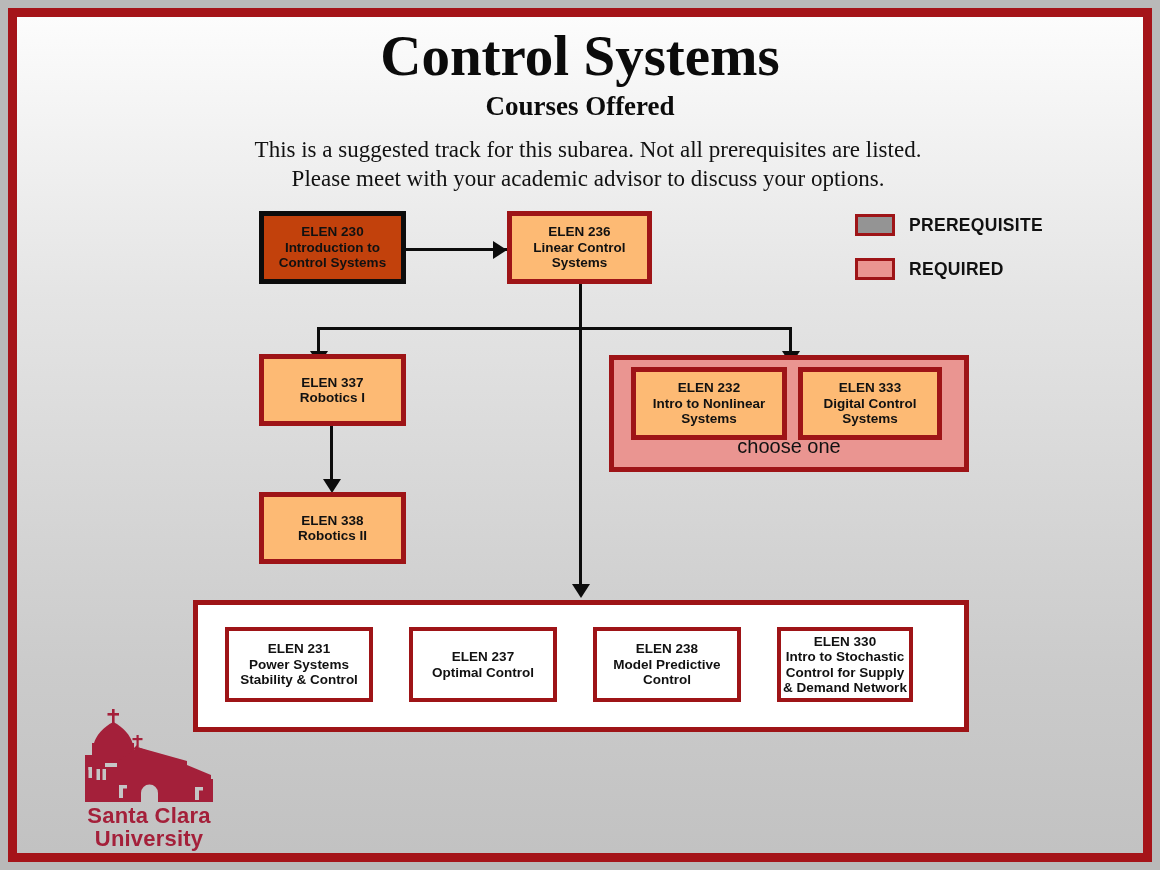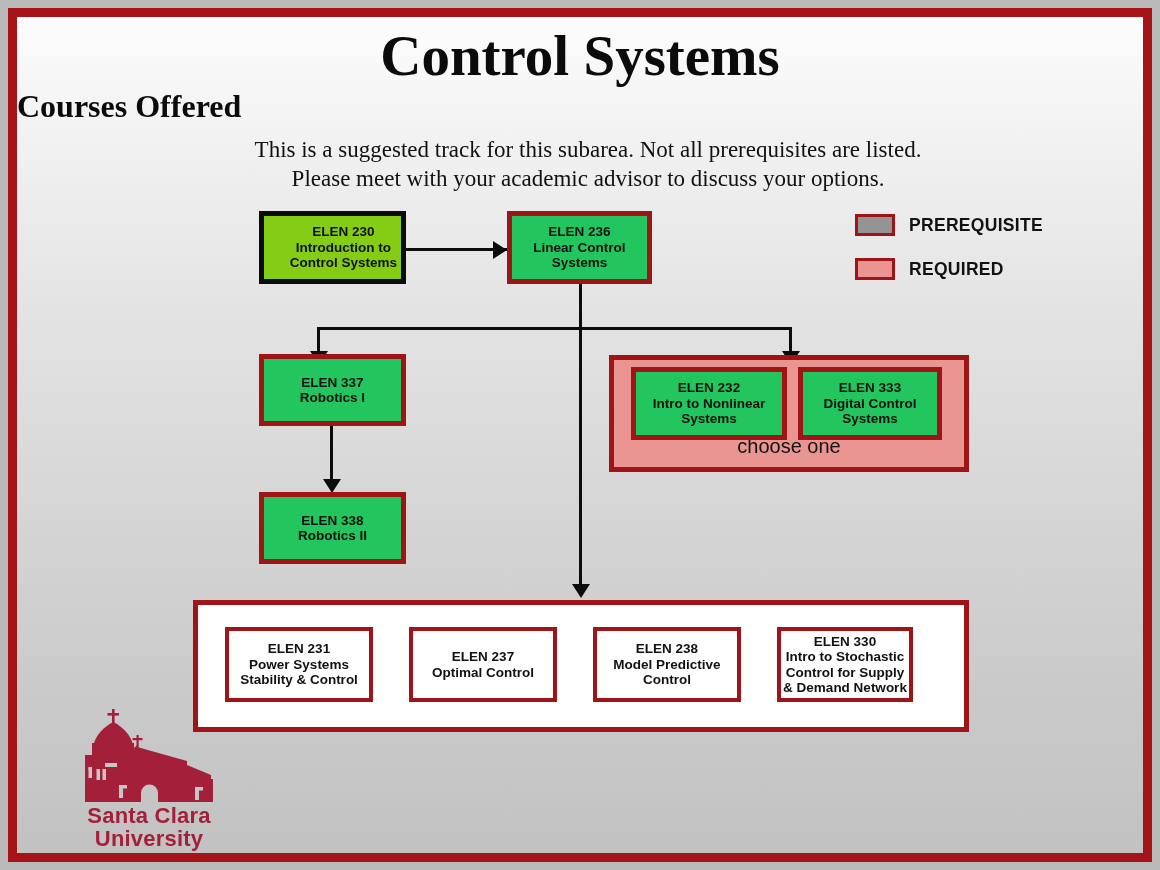--- a/index.html
+++ b/index.html
@@ -34,23 +34,24 @@
     text-align:center;
     font-family:"Liberation Serif", serif;
     font-weight:bold;
     font-size:57px;
     line-height:62px;
     color:#0b0b0b;
     letter-spacing:0px;
   }
   .subtitle{
     position:absolute;left:0;top:69px;width:1126px;
+    text-align:center;
     font-family:"Liberation Serif", serif;
     font-weight:bold;
-    font-size:32px;
+    font-size:27px;
     line-height:40px;
     color:#0b0b0b;
   }
   .note{
     position:absolute;left:8px;top:118px;width:1126px;
     text-align:center;
     font-family:"Liberation Serif", serif;
     font-size:23px;
     line-height:29px;
     color:#111;
@@ -87,26 +88,25 @@
     font-size:13.5px;
     font-weight:bold;
     line-height:15.5px;
     color:#111;
     z-index:5;
   }
   .node .lines{padding:0 4px;}
   .node .lines span{display:block;white-space:nowrap;}
 
   .n-prereq{
-    background:#84cc16;
+    background:#c2410c;
     border:5px solid #0c0c0c;
-    justify-content:flex-end;
   }
   .n-required{
-    background:#22c55e;
+    background:#fdba74;
     border:5px solid #9e1417;
   }
   .n-elective{
     background:#ffffff;
     border:4px solid #9e1417;
   }
   .group-required{
     position:absolute;
     box-sizing:border-box;
     background:#ea9591;

